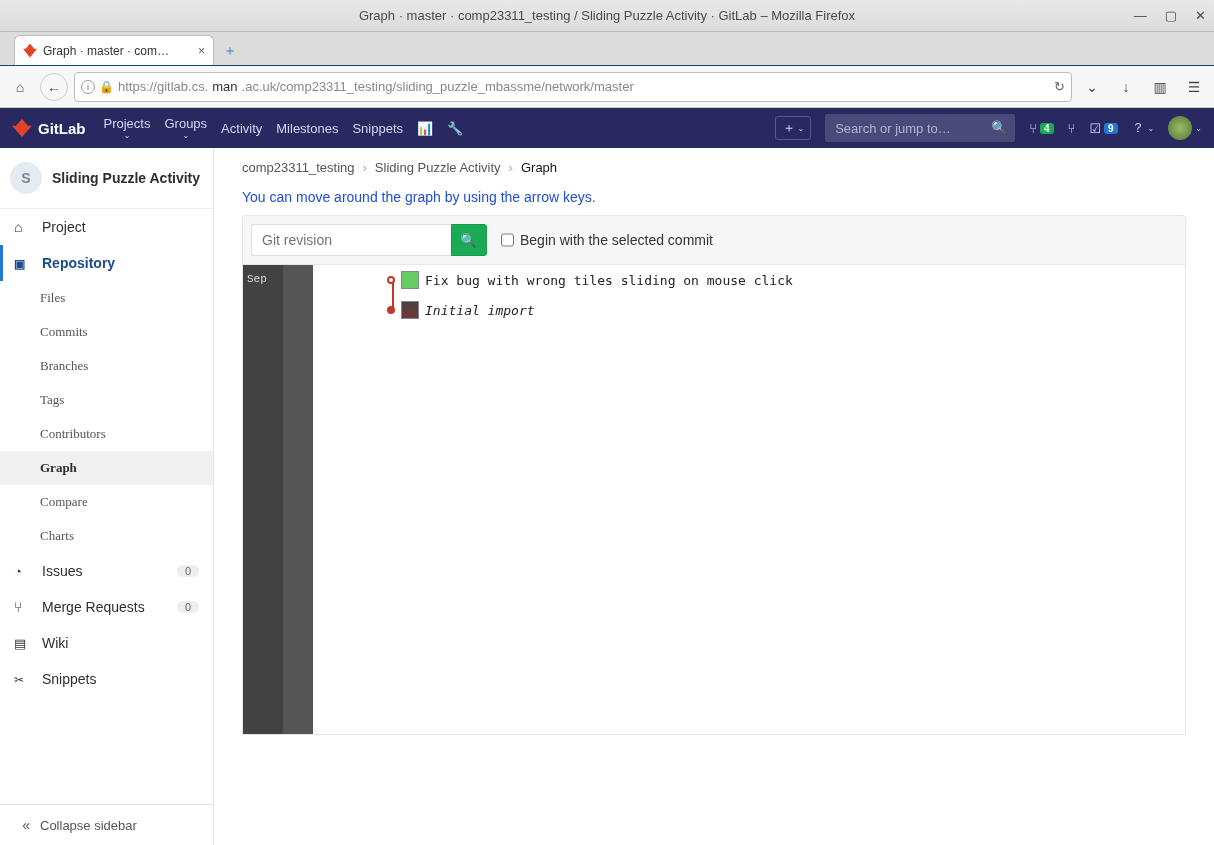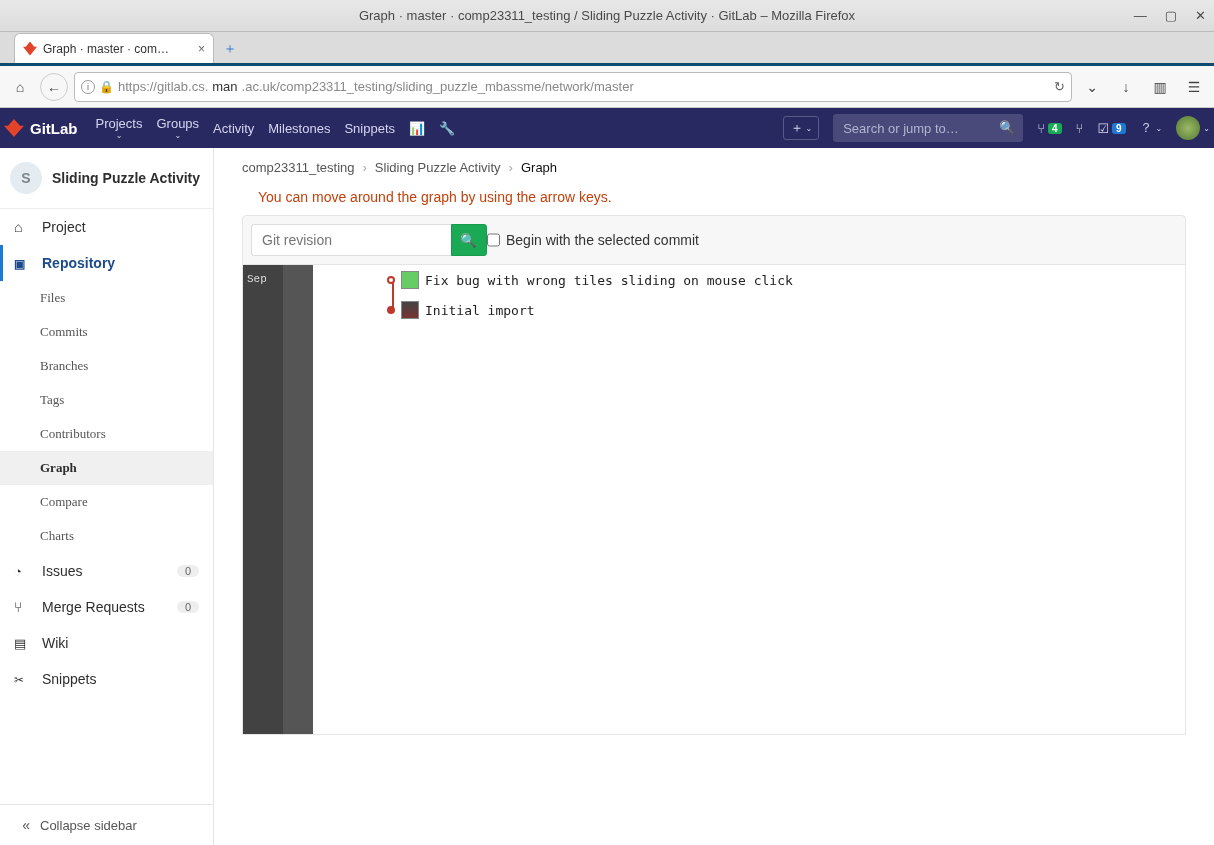--- a/index.html
+++ b/index.html
@@ -4,37 +4,37 @@
 <style>
 * { box-sizing: border-box; margin: 0; padding: 0; }
 body { font-family: -apple-system, "Segoe UI", sans-serif; font-size: 14px; color: #2e2e2e; background: #fff; overflow: hidden; }
 
 
 .os-titlebar { height: 32px; background: linear-gradient(#e8e8e8,#dcdcdc); border-bottom: 1px solid #bbb; display: flex; align-items: center; justify-content: center; position: relative; font-size: 13px; color: #4a4a4a; }
 .os-titlebar .controls { position: absolute; right: 8px; display: flex; gap: 18px; }
 .os-titlebar .controls span { cursor: pointer; line-height: 1; }
 
 
-.tabstrip { height: 34px; background: #dcdcdc; display: flex; align-items: flex-end; padding-left: 14px; gap: 2px; border-bottom: 3px solid #0c4a6e; }
+.tabstrip { height: 34px; background: #dcdcdc; display: flex; align-items: flex-end; padding-left: 14px; gap: 2px; border-bottom: 1px solid #0c4a6e; }
 .browser-tab { background: #fff; border: 1px solid #bbb; border-bottom: none; border-radius: 6px 6px 0 0; height: 30px; min-width: 200px; display: flex; align-items: center; padding: 0 8px; font-size: 12px; color: #333; gap: 6px; }
 .browser-tab .favicon { width: 14px; height: 14px; background: #e24329; clip-path: polygon(50% 0, 80% 38%, 100% 38%, 50% 100%, 0 38%, 20% 38%); }
 .tab-close { margin-left: auto; color: #666; cursor: pointer; }
 .new-tab { width: 28px; height: 28px; display: flex; align-items: center; justify-content: center; color: #3b7ed1; cursor: pointer; }
 
 
 .navbar { height: 42px; border-bottom: 1px solid #ccc; display: flex; align-items: center; padding: 4px 6px; gap: 6px; background: #f7f7f7; }
 .nav-icon { width: 28px; height: 28px; display: flex; align-items: center; justify-content: center; color: #444; border-radius: 3px; }
 .urlbar { flex: 1; height: 30px; border: 1px solid #bbb; border-radius: 4px; display: flex; align-items: center; padding: 0 6px; font-size: 13px; color: #888; background: #fff; gap: 4px; }
 .urlbar .secure-icon { color: #4caf50; font-size: 12px; }
 .urlbar .info-icon { color: #666; border: 1px solid #999; border-radius: 50%; width: 14px; height: 14px; display: inline-flex; align-items: center; justify-content: center; font-size: 9px; }
 .urlbar .host-strong { color: #333; font-weight: 500; }
 .urlbar .reload { margin-left: auto; color: #666; }
 
 
-.gl-topnav { height: 40px; background: #292961; color: #fff; display: flex; align-items: center; padding: 0 4px; font-size: 13px; gap: 14px; }
+.gl-topnav { height: 40px; background: #292961; color: #fff; display: flex; align-items: center; padding: 0 12px; font-size: 13px; gap: 14px; }
 .gl-logo { display: flex; align-items: center; gap: 6px; font-weight: 600; font-size: 15px; margin-right: 4px; }
 .gl-logo .tanuki { width: 20px; height: 18px; background: #e24329; clip-path: polygon(50% 0, 80% 38%, 100% 38%, 50% 100%, 0 38%, 20% 38%); }
 .gl-topnav .nav-item { color: #d5d5f1; cursor: pointer; position: relative; }
 .gl-topnav .caret { font-size: 8px; display: block; text-align: center; line-height: 1; margin-top: 1px; }
 .gl-search { background: #4a4a7a; border: none; height: 28px; width: 190px; border-radius: 3px; padding: 0 28px 0 10px; color: #d5d5f1; font-size: 13px; }
 .gl-search::placeholder { color: #b3b3d1; }
 .gl-search-wrap { position: relative; margin-left: auto; }
 .gl-search-wrap .mag { position: absolute; right: 8px; top: 6px; color: #b3b3d1; }
 .gl-topnav .top-icon { color: #d5d5f1; cursor: pointer; display: flex; align-items: center; gap: 3px; font-size: 13px; }
 .gl-topnav .badge-g { background: #1aaa55; color: #fff; border-radius: 3px; padding: 0 4px; font-size: 10px; font-weight: 600; }
@@ -65,23 +65,23 @@
 .ico-collapse::before { content: "«"; font-size: 14px; }
 
 .content { flex: 1; overflow: auto; padding: 12px 28px; position:relative; }
 .breadcrumb { font-size: 13px; color: #555; display: flex; align-items: center; gap: 8px; margin-bottom: 14px; }
 .breadcrumb .sep { color: #aaa; }
 .breadcrumb .current { color: #111; font-weight: 500; }
 
 .branch-select { border: 1px solid #ddd; border-radius: 4px; padding: 6px 30px 6px 10px; font-size: 14px; color: #333; background: #fff; position: relative; display: inline-block; min-width: 150px; cursor: pointer; }
 .branch-select::after { content: "⌄"; position: absolute; right: 10px; top: 6px; color: #888; }
 
-.hint { margin: 14px 16px 10px; font-size: 14px; color: #c2410c; }
-
-.rev-bar { background: #f7f7f7; border: 1px solid #e5e5e5; border-radius: 4px 4px 0 0; padding: 8px; display: flex; align-items: center; }
+.hint { margin: 14px 0 10px; font-size: 14px; color: #1d4ed8; }
+
+.rev-bar { background: #f7f7f7; border: 1px solid #e5e5e5; border-radius: 4px 4px 0 0; padding: 8px; display: flex; align-items: center; gap: 14px; }
 .rev-input { border: 1px solid #ddd; border-radius: 3px 0 0 3px; height: 32px; padding: 0 10px; font-size: 14px; width: 200px; border-right: none; }
 .rev-btn { height: 32px; width: 36px; background: #1aaa55; border: 1px solid #169a4c; border-radius: 0 3px 3px 0; color: #fff; display: flex; align-items: center; justify-content: center; cursor: pointer; }
 .check-wrap { display: flex; gap: 6px; font-size: 14px; color: #333; }
 
 .graph-area { border: 1px solid #e5e5e5; border-top: none; height: 470px; display: flex; overflow: hidden; position: relative; }
 .graph-gutter { width: 40px; background: #424242; }
 .graph-gutter2 { width: 30px; background: #555; position: relative; }
 .month-tag { position: absolute; left: 4px; top: 8px; color: #ddd; font-size: 11px; font-family: Liberation Mono, monospace; }
 .branch-tag { position: absolute; left: 40px; top: 6px; background: #858585; color: #eee; font: 10px monospace; padding: 2px 5px; border-radius: 2px; }
 .branch-tag::after { content: ""; position: absolute; right: -6px; top: 3px; border: 4px solid transparent; border-left-color: #858585; }
@@ -244,21 +244,21 @@
         <div class="branch-tag">master mouse-in…</div>
       </div>
       <div class="commits-col">
         <div class="commit-line" style="left:79px;top:18px;height:26px;"></div>
         <div class="branch-arrow" style="left:85px;top:8px;"></div>
         <div class="commit-row" style="left:74px;top:6px;text-align:right;">
           <span class="commit-dot"></span>
           <span class="commit-avatar"></span>
           <span>Fix bug with wrong tiles sliding on mouse click</span>
         </div>
-        <div class="commit-row" style="left:74px;top:36px;">
+        <div class="commit-row" style="left:74px;top:36px;font-style:italic;">
           <span class="commit-dot" style="background:#c0392b"></span>
           <span class="commit-avatar dark"></span>
           <span>Initial import</span>
         </div>
       </div>
     </div>
   </div>
 </div>
 
 </body></html>

